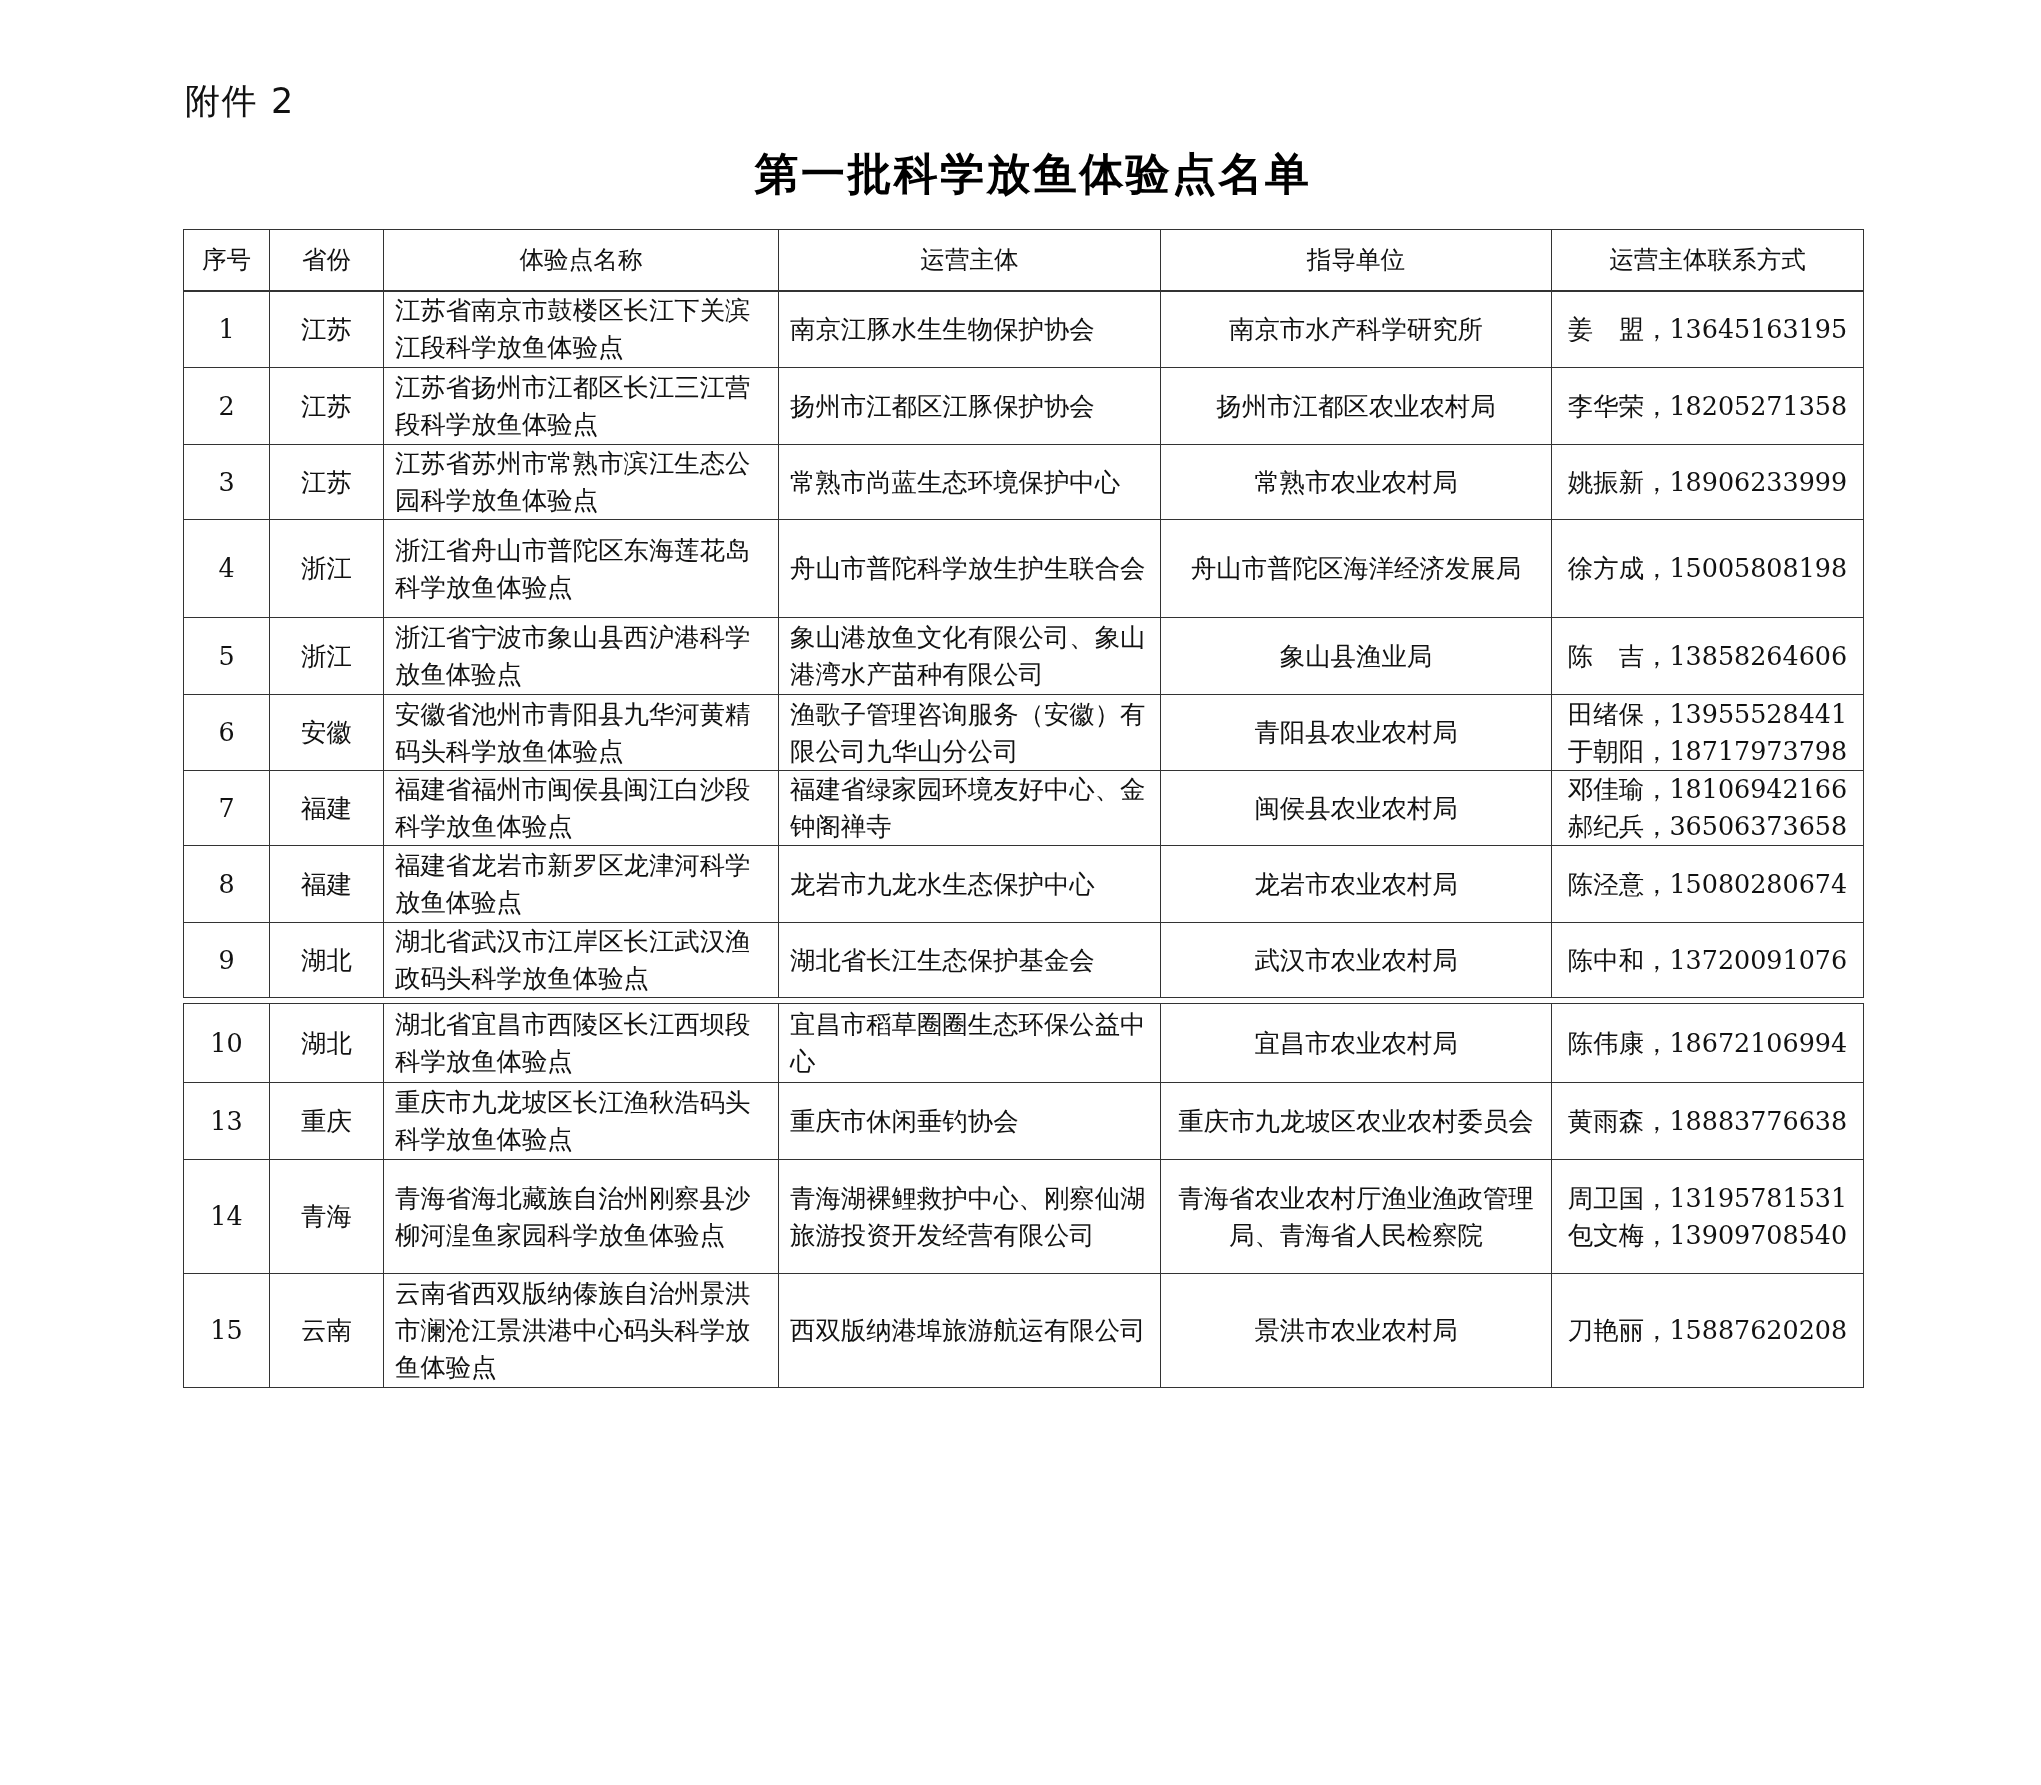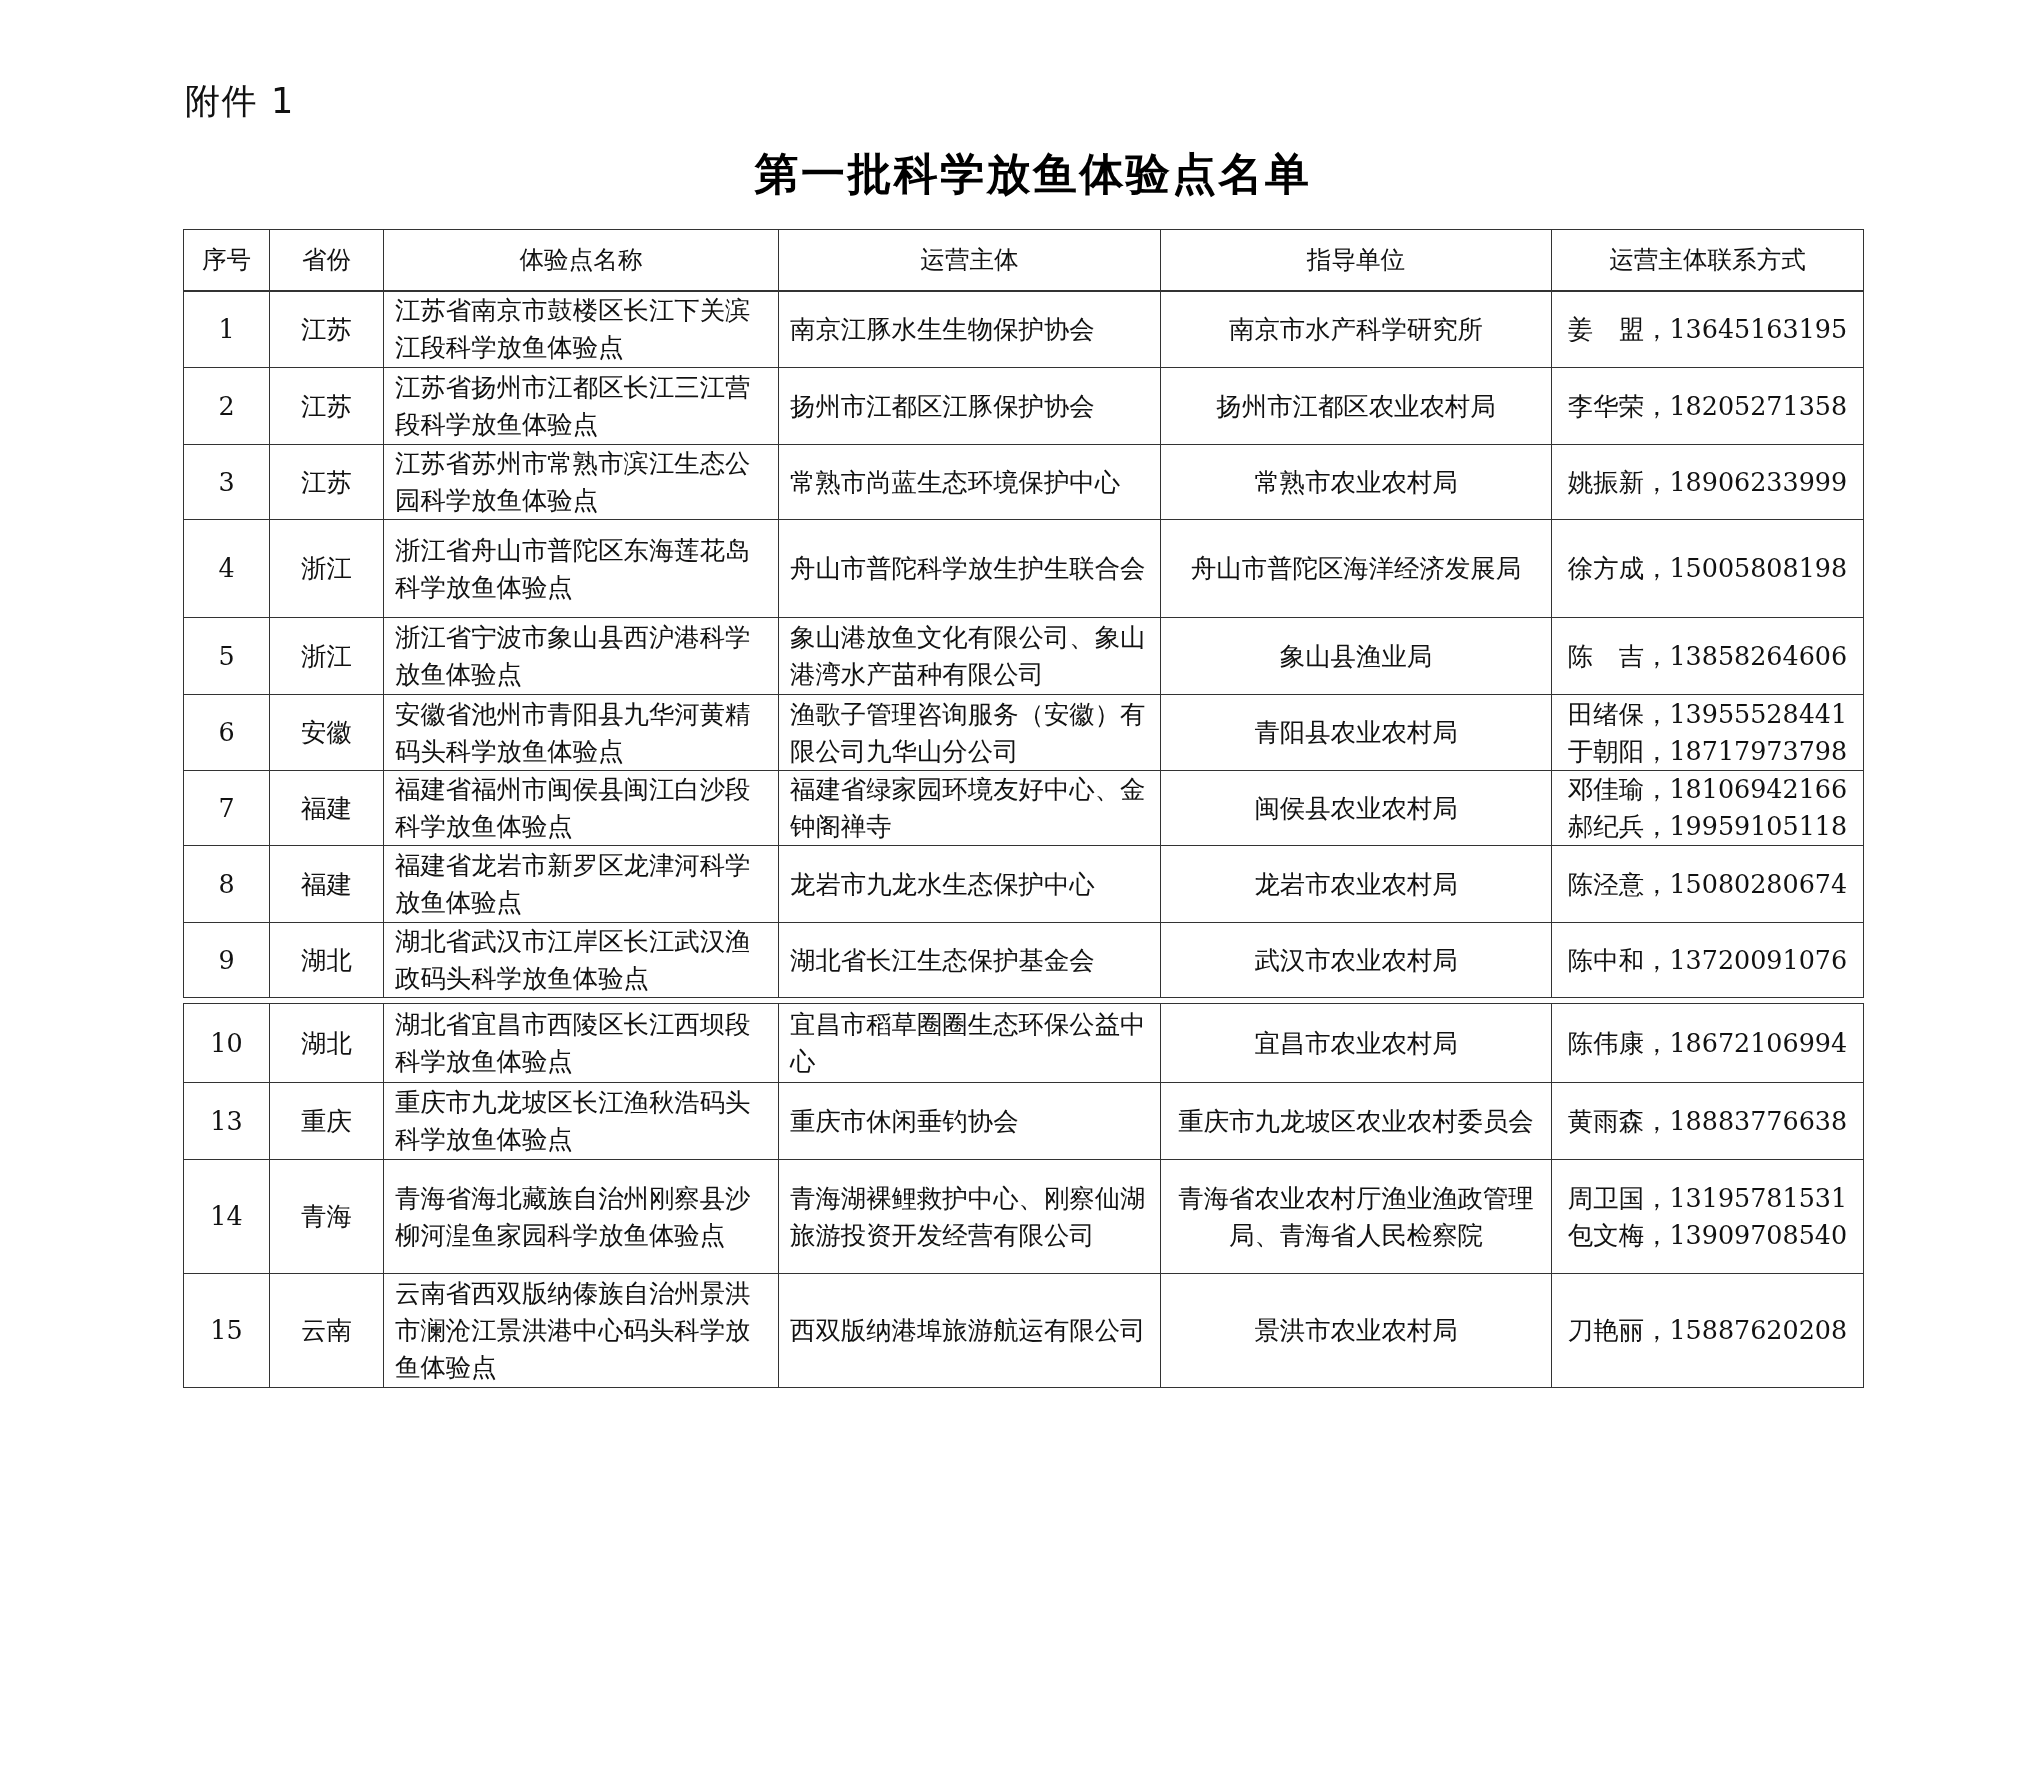--- a/index.html
+++ b/index.html
@@ -15,21 +15,21 @@
   .tbl .c-no, .tbl .c-prov { padding:0 3.2px; }
   .tbl .c-contact { padding:0 4.8px; white-space:nowrap; }
   .tbl .c-contact div { line-height:37px;text-align:center; }
   .t1 { top:229px;padding-left:36px; }
   .t2 { top:1003px;border-radius:20px; }
   .tbl thead tr th { border-bottom-width:2.4px; }
 </style>
 </head>
 <body>
 
-<div class="attach">附件 1</div>
+<div class="attach">附件 2</div>
 <div class="title">第一批科学放鱼体验点名单</div>
 
 <table class="tbl t1">
   <colgroup>
     <col style="width:86px">
       <col style="width:114px">
       <col style="width:395px">
       <col style="width:382px">
       <col style="width:391px">
       <col style="width:312px">
@@ -107,21 +107,21 @@
       </td>
     </tr>
     <tr style="height:75px">
       <td class="c-no">7</td>
       <td class="c-prov">福建</td>
       <td class="c-name">福建省福州市闽侯县闽江白沙段科学放鱼体验点</td>
       <td class="c-op">福建省绿家园环境友好中心、金钟阁禅寺</td>
       <td class="c-guide">闽侯县农业农村局</td>
       <td class="c-contact">
         <div>邓佳瑜，18106942166</div>
-        <div>郝纪兵，19959105118</div>
+        <div>郝纪兵，36506373658</div>
       </td>
     </tr>
     <tr style="height:77px">
       <td class="c-no">8</td>
       <td class="c-prov">福建</td>
       <td class="c-name">福建省龙岩市新罗区龙津河科学放鱼体验点</td>
       <td class="c-op">龙岩市九龙水生态保护中心</td>
       <td class="c-guide">龙岩市农业农村局</td>
       <td class="c-contact">
           <div>陈泾意，15080280674</div>

